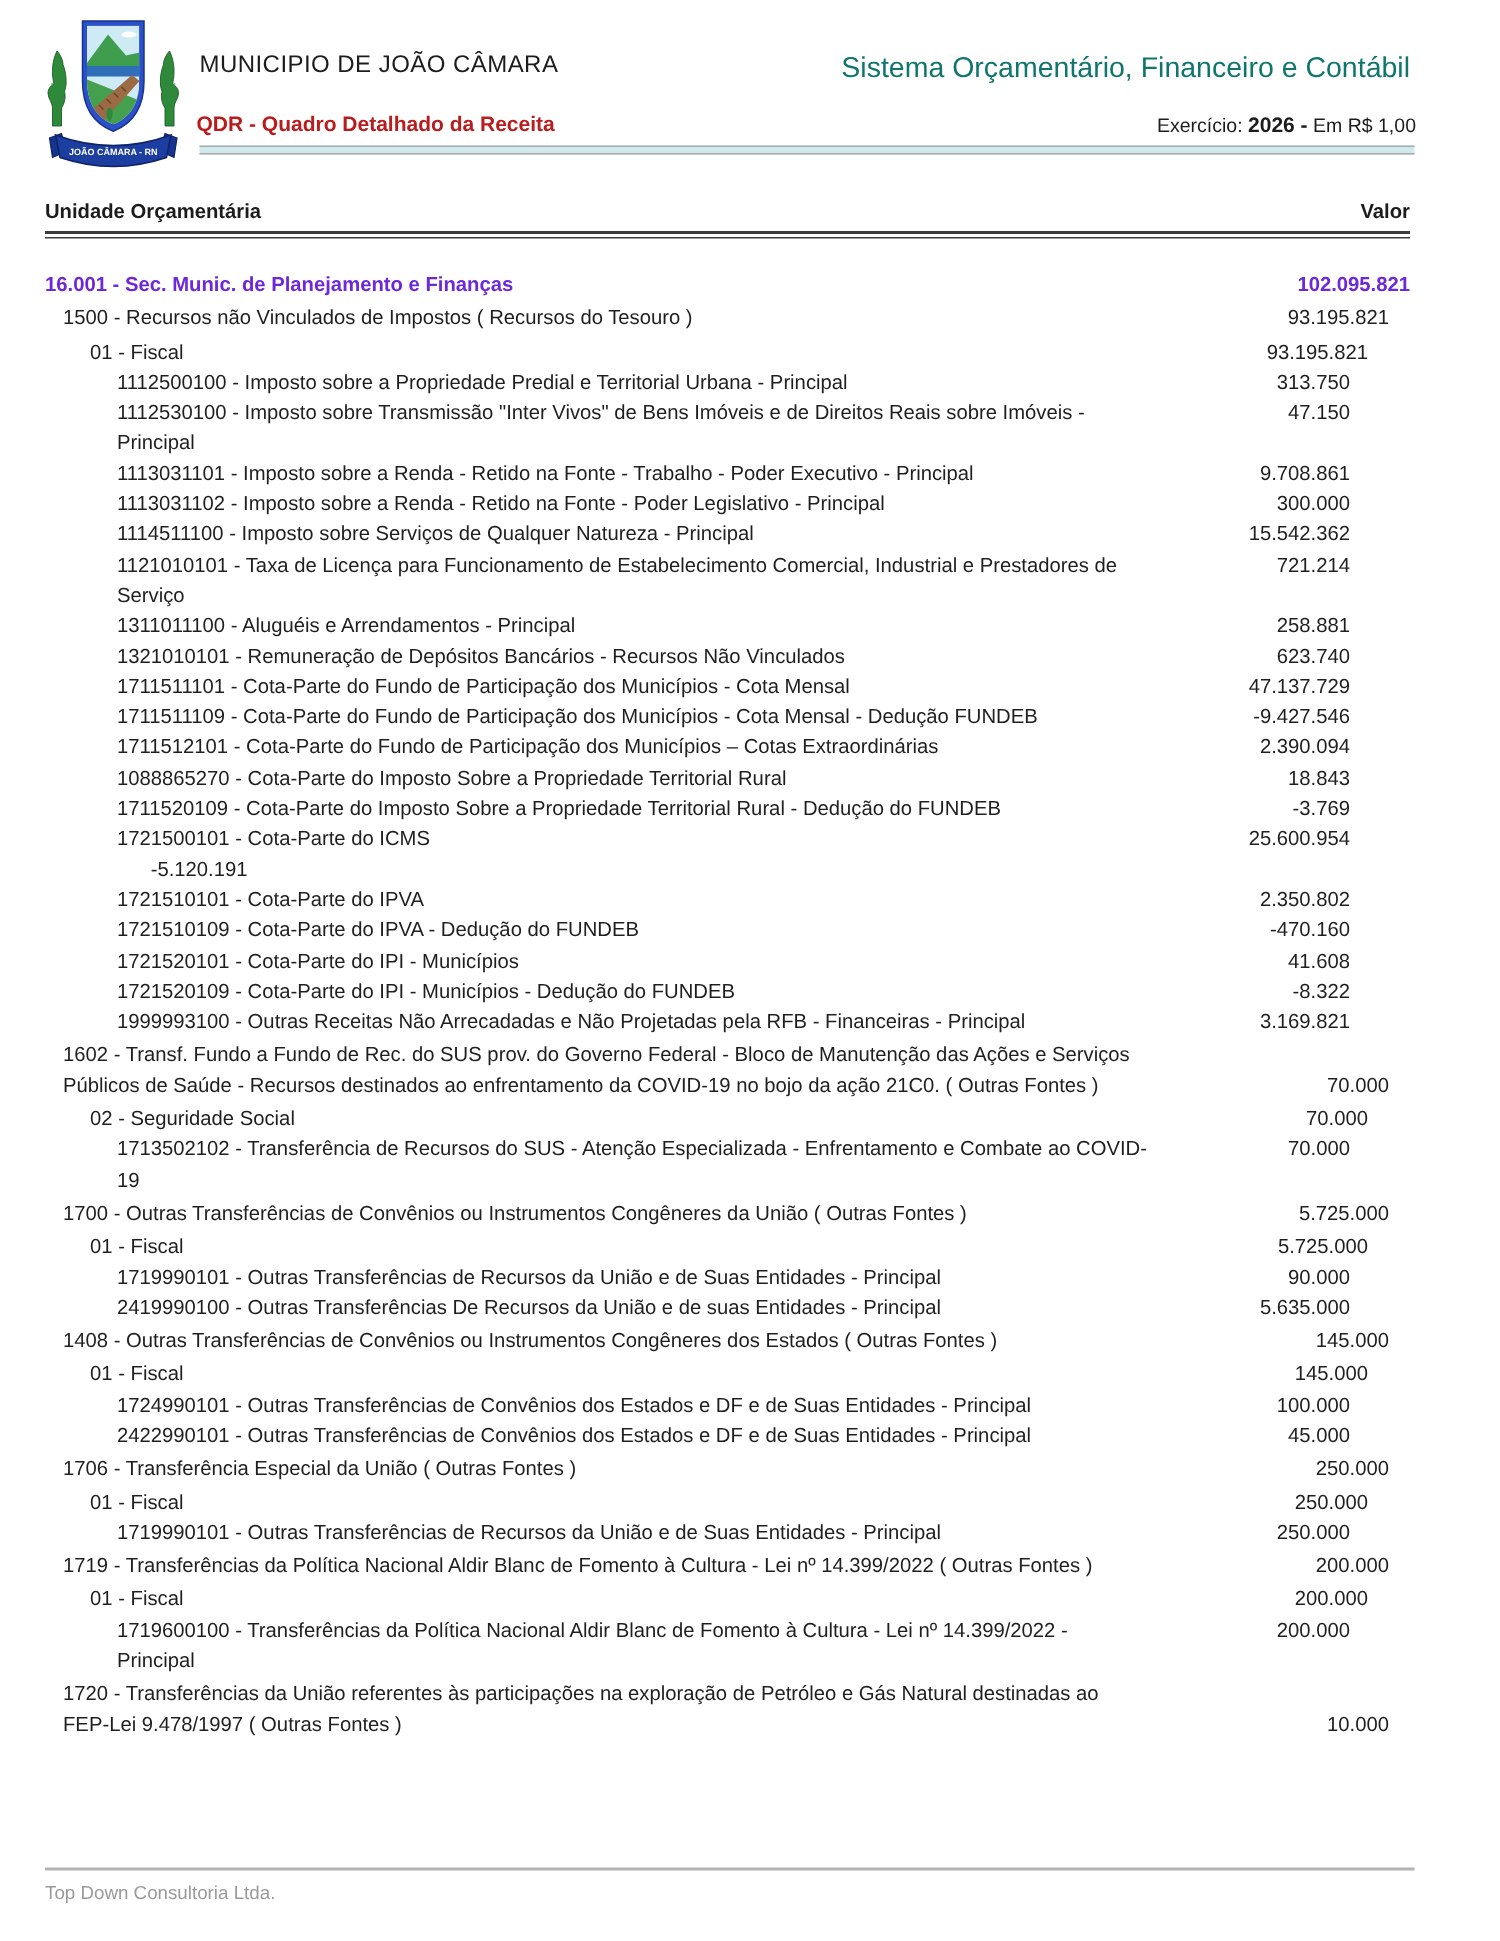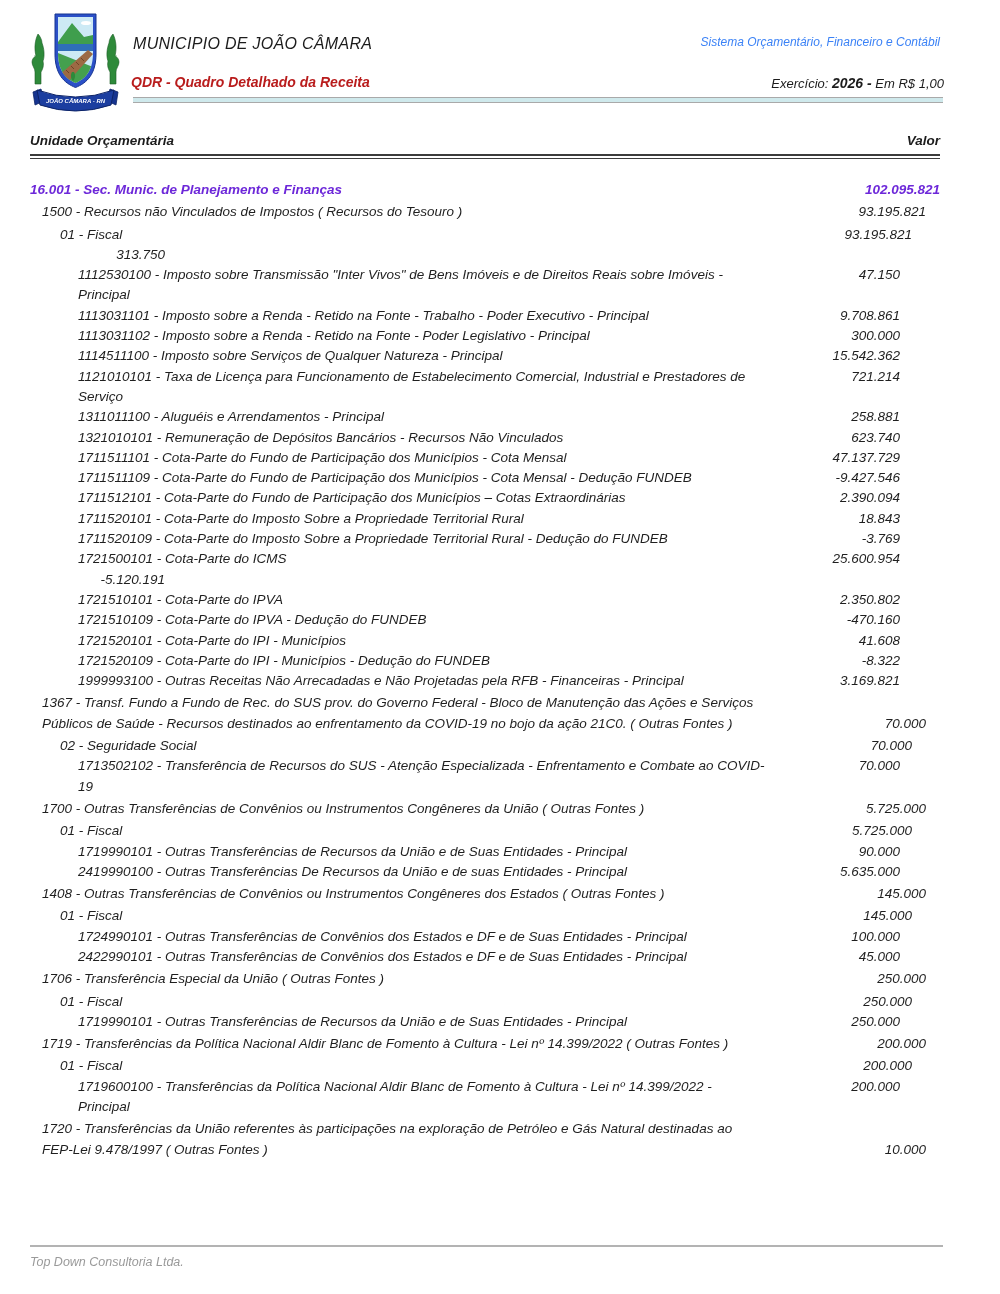--- a/index.html
+++ b/index.html
@@ -4,35 +4,34 @@
 <style>
   * { margin:0; padding:0; box-sizing:border-box; }
   html,body { background:#ffffff; }
   .page {
     position:relative;
     width:1000px; height:1294px;
     background:#ffffff;
     font-family:"Liberation Sans", sans-serif;
     color:#222222;
     overflow:hidden;
-    font-style:italic;
   }
   
   .crest { position:absolute; left:28px; top:10px; }
   .muni-name {
     position:absolute; left:133px; top:35px;
     font-size:16px; font-weight:normal; letter-spacing:0.3px; color:#1c1c1c;
   }
   .report-title {
     position:absolute; left:131px; top:74px;
     font-size:14px; font-weight:bold; color:#b91c1c;
   }
   .system-name {
     position:absolute; right:60px; top:35px;
-    font-size:12px; color:#3b82f6;
+    font-size:19px; color:#0f766e;
   }
   .exercise-line {
     position:absolute; right:56px; top:75px;
     font-size:13px; color:#1c1c1c;margin-left:10px;
   }
   .exercise-line b { font-size:14px; }
   .teal-rule {
     position:absolute; left:133px; right:57px; top:97px;
     height:6px;
     background:#cfe9ec;
@@ -144,20 +143,21 @@
       <div class="desc">1500 - Recursos não Vinculados de Impostos ( Recursos do Tesouro )</div>
       <div class="val">93.195.821</div>
     </div>
 
     <div class="row lv3">
       <div class="desc">01 - Fiscal</div>
       <div class="val">93.195.821</div>
     </div>
 
     <div class="row lv4">
+      <div class="desc">1112500100 - Imposto sobre a Propriedade Predial e Territorial Urbana - Principal</div>
       <div class="val">313.750</div>
     </div>
 
     <div class="row lv4">
       <div class="desc">1112530100 - Imposto sobre Transmissão "Inter Vivos" de Bens Imóveis e de Direitos Reais sobre Imóveis - Principal</div>
       <div class="val">47.150</div>
     </div>
 
     <div class="row lv4">
       <div class="desc">1113031101 - Imposto sobre a Renda - Retido na Fonte - Trabalho - Poder Executivo - Principal</div>
@@ -198,21 +198,21 @@
       <div class="desc">1711511109 - Cota-Parte do Fundo de Participação dos Municípios - Cota Mensal - Dedução FUNDEB</div>
       <div class="val">-9.427.546</div>
     </div>
 
     <div class="row lv4">
       <div class="desc">1711512101 - Cota-Parte do Fundo de Participação dos Municípios – Cotas Extraordinárias</div>
       <div class="val">2.390.094</div>
     </div>
 
     <div class="row lv4">
-      <div class="desc">1711520101 - Cota-Parte do Imposto Sobre a Propriedade Territorial Rural</div>
+      <div class="desc">1088865270 - Cota-Parte do Imposto Sobre a Propriedade Territorial Rural</div>
       <div class="val">18.843</div>
     </div>
 
     <div class="row lv4">
       <div class="desc">1711520109 - Cota-Parte do Imposto Sobre a Propriedade Territorial Rural - Dedução do FUNDEB</div>
       <div class="val">-3.769</div>
     </div>
 
     <div class="row lv4">
       <div class="desc">1721500101 - Cota-Parte do ICMS</div>
@@ -242,21 +242,21 @@
       <div class="desc">1721520109 - Cota-Parte do IPI - Municípios - Dedução do FUNDEB</div>
       <div class="val">-8.322</div>
     </div>
 
     <div class="row lv4">
       <div class="desc">1999993100 - Outras Receitas Não Arrecadadas e Não Projetadas pela RFB - Financeiras - Principal</div>
       <div class="val">3.169.821</div>
     </div>
 
     <div class="row lv2">
-      <div class="desc">1367 - Transf. Fundo a Fundo de Rec. do SUS prov. do Governo Federal - Bloco de Manutenção das Ações e Serviços Públicos de Saúde - Recursos destinados ao enfrentamento da COVID-19 no bojo da ação 21C0. ( Outras Fontes )</div>
+      <div class="desc">1602 - Transf. Fundo a Fundo de Rec. do SUS prov. do Governo Federal - Bloco de Manutenção das Ações e Serviços Públicos de Saúde - Recursos destinados ao enfrentamento da COVID-19 no bojo da ação 21C0. ( Outras Fontes )</div>
       <div class="val">70.000</div>
     </div>
 
     <div class="row lv3">
       <div class="desc">02 - Seguridade Social</div>
       <div class="val">70.000</div>
     </div>
 
     <div class="row lv4">
       <div class="desc">1713502102 - Transferência de Recursos do SUS - Atenção Especializada - Enfrentamento e Combate ao COVID-19</div>

